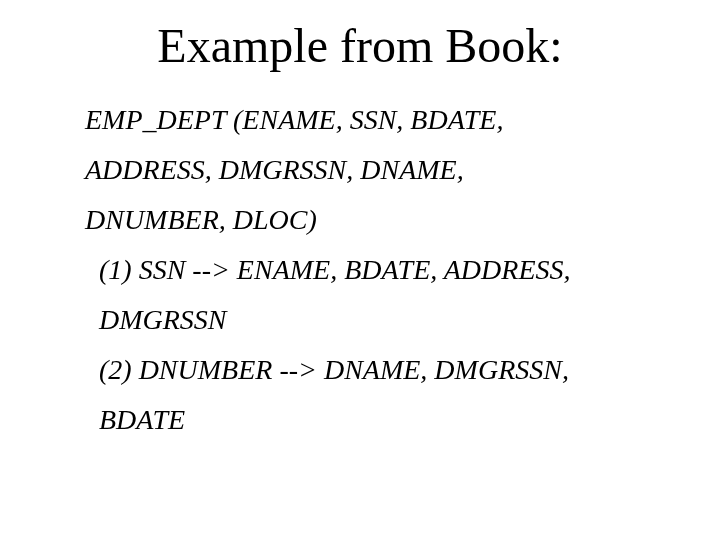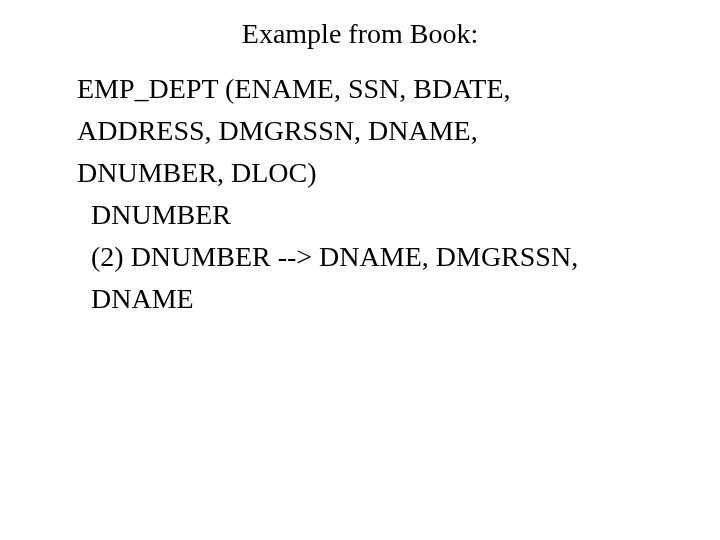--- a/index.html
+++ b/index.html
@@ -11,21 +11,21 @@
     font-family: "Times New Roman", Times, serif;
     color: #000000;
   }
   .slide {
     width: 720px;
     height: 540px;
     position: relative;
     box-sizing: border-box;
   }
   .title {
-    font-size: 28px;
+    font-size: 48px;
     text-align: center;
     padding-top: 18px;
     padding-bottom: 10px;
     font-weight: normal;
   }
   .body {
     font-size: 28px;
     line-height: 1.25;
     padding-left: 70px;
     padding-right: 58px;
@@ -37,29 +37,31 @@
   }
   .hang2 {
     padding-left: 28px;
     text-indent: -14px;
   }
   .flush {
     padding-left: 0;
     text-indent: 0;
   }
   .block {
-    margin: 7px;
+    margin: 15px;
+    font-style: italic;
   }
 </style>
 </head>
 <body>
 
 <div class="slide">
   <div class="title">Example from Book:</div>
   <div class="body">
     <div class="block hang">EMP_DEPT (ENAME, SSN, BDATE,</div>
     <div class="block hang">ADDRESS,    DMGRSSN,    DNAME,</div>
     <div class="block hang">DNUMBER, DLOC)</div>
-    <div class="block hang2">DNUMBER</div>
+    <div class="block hang2"> (1) SSN --&gt; ENAME, BDATE, ADDRESS,</div>
+    <div class="block hang2">DMGRSSN</div>
     <div class="block hang2"> (2)  DNUMBER --&gt; DNAME, DMGRSSN,</div>
-    <div class="block hang2">DNAME</div>
+    <div class="block hang2">BDATE</div>
   </div>
 </div>
 
 </body></html>

